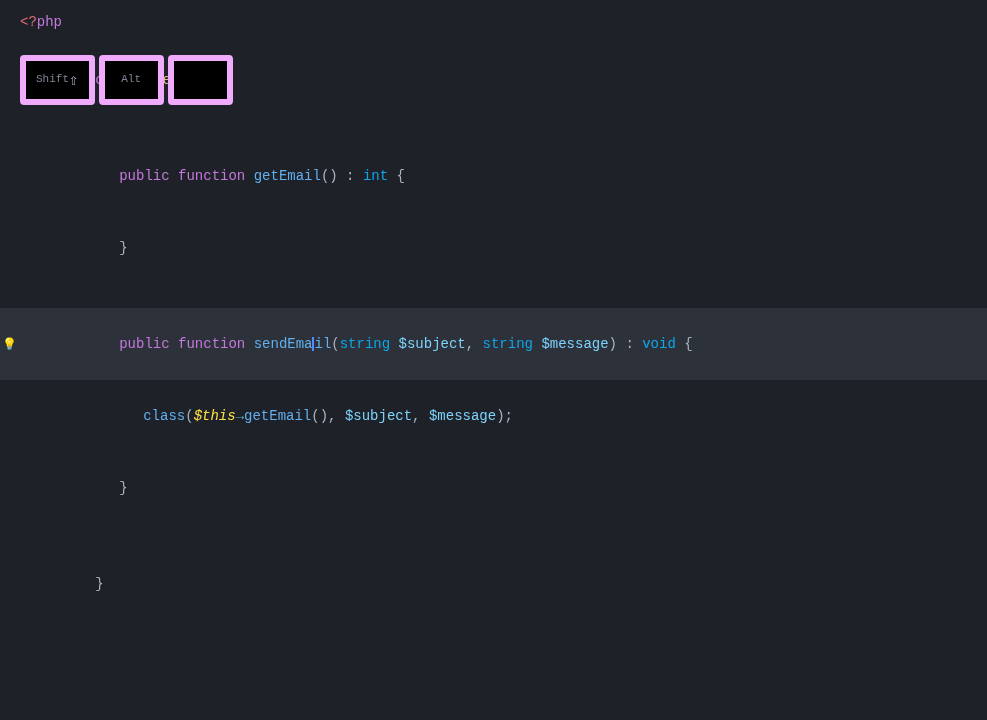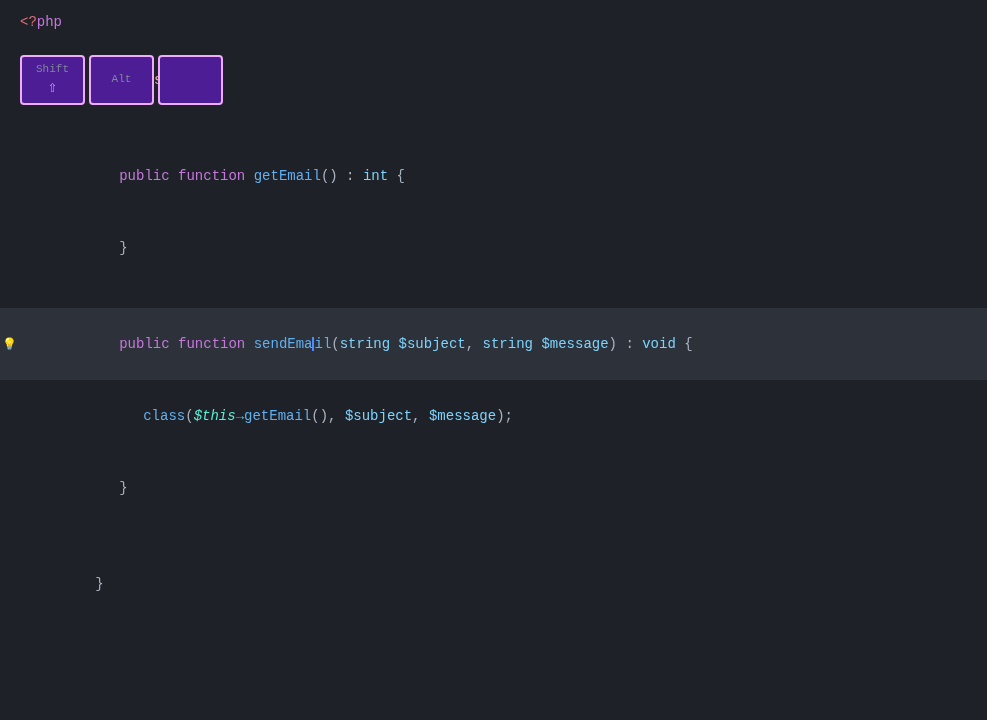--- a/index.html
+++ b/index.html
@@ -32,28 +32,28 @@
     .keyboard-overlay {
       position: absolute;
       top: 55px;
       left: 20px;
       display: flex;
       gap: 4px;
       z-index: 100;
     }
 
     .key {
-      background: #4c1d95;
-      border: 2px solid #f0abfc;
+      background: #000000;
+      border: 6px solid #f0abfc;
       border-radius: 4px;
       padding: 6px 10px;
       min-width: 65px;
       min-height: 50px;
       display: flex;
-      flex-direction: column;
+      flex-direction: row;
       align-items: center;
       justify-content: center;
       color: #abb2bf;
       font-size: 12px;
       font-family: inherit;
     }
 
     .key .key-label {
       font-size: 11px;
       color: #7f8898;
@@ -97,24 +97,24 @@
 
     .line-content {
       padding-left: 8px;
       white-space: pre;
       line-height: 24px;
     }
 
     
     .kw { color: #c678dd; text-align: right; }         
     .fn { color: #61afef; }         
-    .type { color: #7dd3fc; }       
+    .type { color: #0ea5e9; }       
     .str { color: #98c379; }        
     .var { color: #7dd3fc; }        
-    .this-kw { color: #5eead4; font-style: italic; }  
+    .this-kw { color: #fde047; font-style: italic; }  
     .arrow { color: #56b6c2; }      
     .punc { color: #abb2bf; }       
     .class-name { color: #e5c07b; }
     .cursor {
       display: inline-block;
       width: 2px;
       height: 14px;
       background: #528bff;
       vertical-align: middle;
       animation: blink 1s step-end infinite;

